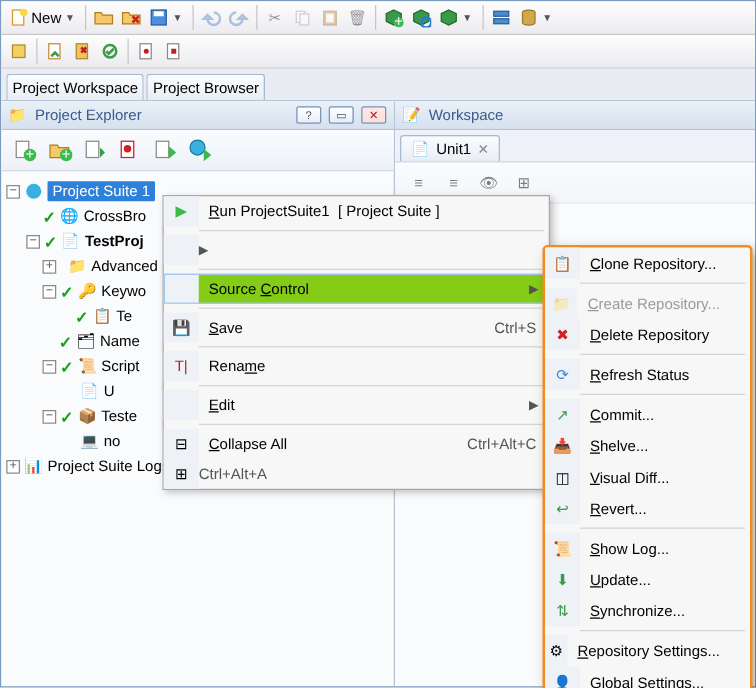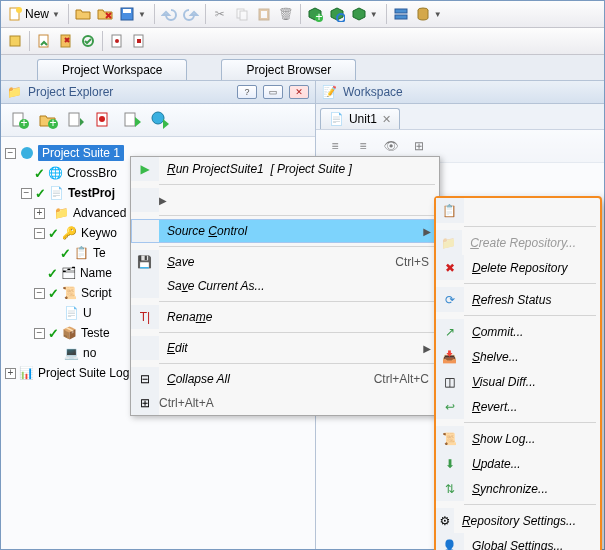--- a/index.html
+++ b/index.html
@@ -4,21 +4,21 @@
 <style>
 * { margin:0; padding:0; box-sizing:border-box; font-family:"Segoe UI",Tahoma,sans-serif; font-size:12px; }
 body { background:#fff; width:605px; height:550px; overflow:hidden; border:1px solid #7a9ac0; display:flex; flex-direction:column; }
 .toolbar { display:flex; align-items:center; gap:2px; padding:2px 4px; background:linear-gradient(#fdfdfd,#ececf0); border-bottom:1px solid #c5c5cc; }
 .tbtn { width:20px; height:22px; display:flex; align-items:center; justify-content:center; border-radius:2px; }
 .tbtn.wide { width:auto; padding:0 4px 0 2px; gap:2px; }
 .sep { width:1px; height:20px; background:#c5c5cc; margin:0 2px; }
 .tbtn svg { width:16px; height:16px; }
 .dd { font-size:8px; color:#555; margin-left:1px; }
 .tabbar { display:flex; background:#e9edf3; border-bottom:1px solid #b5c3d6; padding:4px 4px 0 4px; gap:2px; }
-.tab { background:linear-gradient(#fafcff,#e9edf3); border:1px solid #a7b9cf; border-bottom:none; border-radius:3px 3px 0 0; padding:3px 24px;margin-left:32px; }
+.tab { background:linear-gradient(#fafcff,#e9edf3); border:1px solid #a7b9cf; border-bottom:none; border-radius:3px 3px 0 0; padding:3px 4px; }
 .main { display:flex; flex:1; overflow:hidden; }
 .left { width:315px; border-right:1px solid #b5c3d6; display:flex; flex-direction:column; background:#fafbfd; }
 .right { flex:1; display:flex; flex-direction:column; background:#fafbfd; min-width:0; }
 .panehdr { display:flex; align-items:center; gap:6px; padding:4px 6px; background:linear-gradient(#eaf0f7,#d6e1ef); border-bottom:1px solid #b5c3d6; }
 .panehdr .ttl { flex:1; color:#3a5a8a; font-weight:400; }
 .wbox { width:20px; height:14px; border:1px solid #7a93b5; border-radius:2px; background:linear-gradient(#fff,#e7eefb); display:flex; align-items:center; justify-content:center; font-size:9px; color:#555; }
 .wbox.close { color:#b02020; background:linear-gradient(#ffe6e6,#fdd); }
 .mini-tb { display:flex; gap:2px; padding:3px 6px; background:linear-gradient(#fafcff,#edf1f7); border-bottom:1px solid #d0d8e4; }
 .mini-tb .tbtn { width:26px; height:26px; }
 .mini-tb .tbtn svg { width:20px; height:20px; }
@@ -30,23 +30,23 @@
 .trow .lbl { white-space:nowrap; }
 .trow.sel .lbl { background:#2e80d8; color:#fff; padding:1px 4px; border-radius:1px; }
 .ck { color:#15a015; font-weight:bold; font-size:13px; }
 .rtabs { display:flex; padding:4px 4px 0 4px; background:#eef2f8; border-bottom:1px solid #cbd4e2; }
 .rtab { display:flex; align-items:center; gap:5px; background:linear-gradient(#fafcff,#e9edf3); border:1px solid #a7b9cf; border-bottom:none; border-radius:3px 3px 0 0; padding:3px 8px; }
 .rtab .x { color:#888; font-size:11px; }
 .editor { flex:1; padding:6px 8px; font-family:Consolas,monospace; font-size:13px; color:#222; }
 .menu { position:absolute; background:#f7f7f7; border:1px solid #a8a8a8; box-shadow:2px 2px 6px rgba(0,0,0,.25); }
 .menu .row { display:flex; align-items:center; height:24px; }
 .menu .ic { width:28px; display:flex; align-items:center; justify-content:center; background:#eef1f5; height:100%; }
-.menu .tx { flex:1; padding:0 24px 0 8px; white-space:nowrap;font-style:italic; }
+.menu .tx { flex:1; padding:0 24px 0 8px; white-space:nowrap; }
 .menu .sc { color:#555; padding-right:10px; }
-.menu .row.hov { background:#7dd3fc; outline:1px solid #a5c6ee; outline-offset:-1px; }
+.menu .row.hov { background:#84cc16; outline:1px solid #a5c6ee; outline-offset:-1px; }
 .menu .row.dis .tx { color:#9a9a9a; }
 .menu .sepr { height:1px; background:#d4d4d4; margin:3px 4px 3px 28px; }
 .menu .arr { padding-right:8px; color:#555; font-size:10px; }
 .menu1 { top:156px; left:130px; width:310px; }
 .menu2 { top:196px; left:434px; width:168px; border:2px solid #f58a1f; border-radius:4px; box-shadow:4px 4px 10px rgba(0,0,0,.3); }
 .menu2 .row { height:25px; }
 u { text-decoration:underline; }
 </style>
 </head>
 <body>
@@ -356,24 +356,20 @@
       <div class="arr">▶</div>
     </div>
   <div class="sepr"></div>
   <div class="row">
       <div class="ic">
         <span>💾</span>
       </div>
       <div class="tx"><u>S</u>ave</div>
       <div class="sc">Ctrl+S</div>
     </div>
-  <div class="row">
-      <div class="ic"></div>
-      <div class="tx">Sa<u>v</u>e Current As...</div>
-    </div>
   <div class="sepr"></div>
   <div class="row">
       <div class="ic">
         <span style="color:#c02020">T|</span>
       </div>
       <div class="tx">Rena<u>m</u>e</div>
     </div>
   <div class="sepr"></div>
   <div class="row">
       <div class="ic"></div>
@@ -394,20 +390,21 @@
       </div>
       <div class="sc">Ctrl+Alt+A</div>
     </div>
 </div>
 
 <div class="menu menu2">
   <div class="row">
       <div class="ic">
         <span>📋</span>
       </div>
+      <div class="tx"><u>C</u>lone Repository...</div>
     </div>
   <div class="sepr"></div>
   <div class="row dis">
       <div class="ic">
         <span style="opacity:.4">📁</span>
       </div>
       <div class="tx"><u>C</u>reate Repository...</div>
     </div>
   <div class="row">
       <div class="ic">

